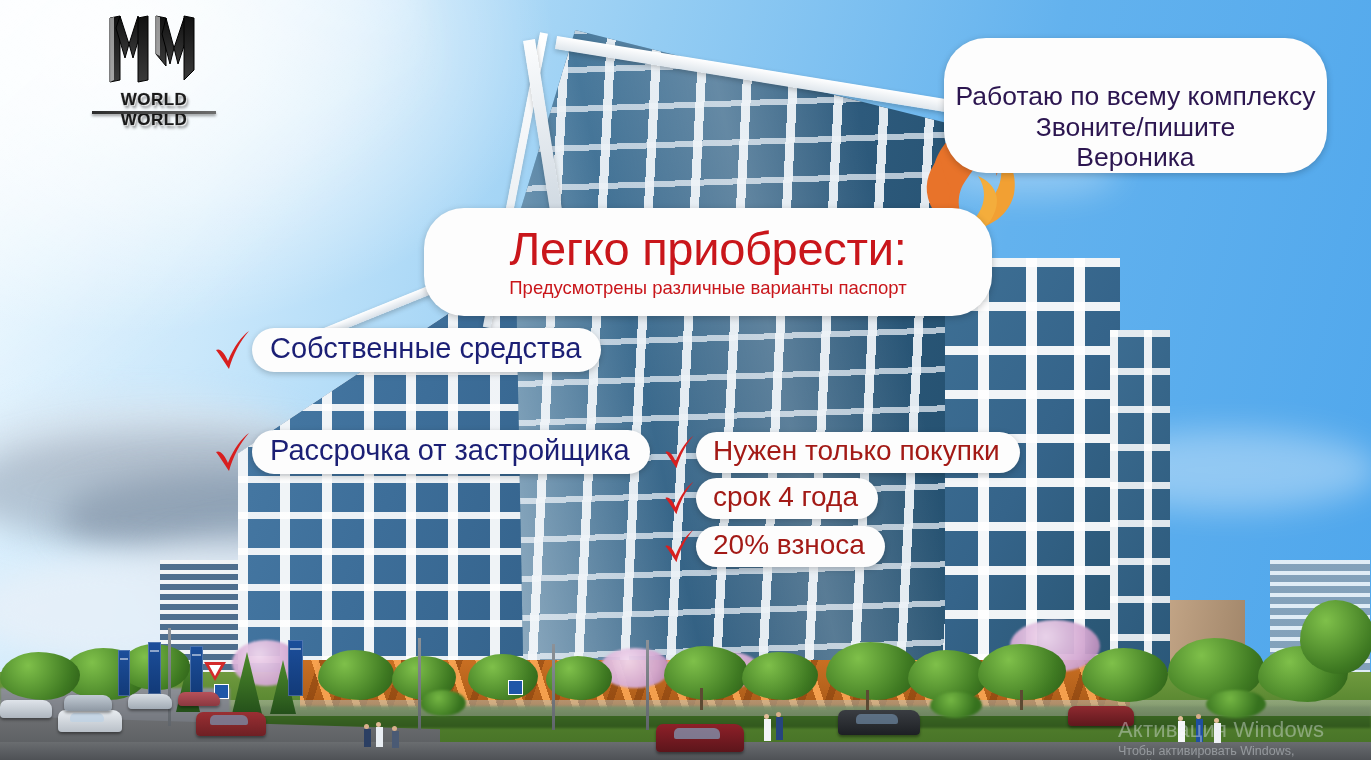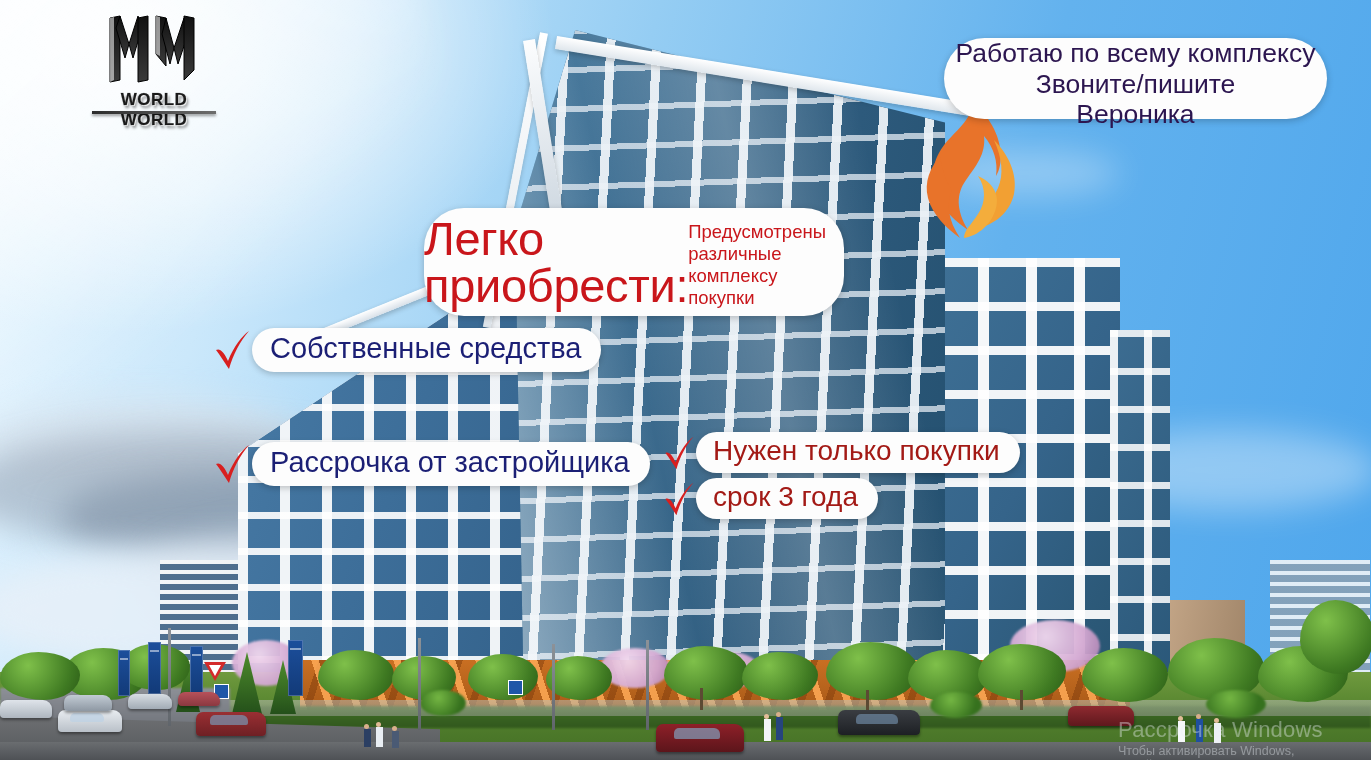--- a/index.html
+++ b/index.html
@@ -182,47 +182,47 @@
     text-shadow:1px 1px 0 rgba(255,255,255,.7), 2px 3px 3px rgba(0,0,0,.45);
     -webkit-text-stroke:.4px rgba(0,0,0,.35);}
   #logoUnder{position:absolute;left:6px;top:97px;width:124px;height:3px;
     background:linear-gradient(90deg,#2b2b2b,#6d6d6d);
     box-shadow:0 2px 3px rgba(0,0,0,.4);}
 
   
   .bubble{position:absolute;background:#fdfdfd;border-radius:999px;
     box-shadow:0 2px 7px rgba(0,0,0,.22);}
 
-  #contactBubble{left:944px;top:38px;width:383px;height:81px;border-radius:42px;
-    display:flex;align-items:flex-start;justify-content:center;}
+  #contactBubble{left:944px;top:38px;width:383px;height:135px;border-radius:42px;
+    display:flex;align-items:flex-end;justify-content:center;}
   #contactText{color:#2c1650;font-size:26.5px;line-height:1.16;text-align:center;
     font-family:"Liberation Sans",sans-serif;white-space:pre-line;}
 
-  #titleBubble{left:424px;top:208px;width:420px;height:108px;border-radius:40px;
-    display:flex;flex-direction:row;align-items:center;justify-content:center;}
+  #titleBubble{left:424px;top:208px;width:568px;height:108px;border-radius:40px;
+    display:flex;flex-direction:column;align-items:center;justify-content:center;}
   #titleMain{color:#c9161b;font-size:47px;line-height:1;letter-spacing:-.3px;
     font-family:"Liberation Sans",sans-serif;}
   #titleSub{color:#c9161b;font-size:18.5px;margin-top:5px;
     font-family:"Liberation Sans",sans-serif;}
 
   
-  .ckrow{position:absolute;display:flex;align-items:center;}
+  .ckrow{position:absolute;display:flex;align-items:flex-start;}
   .ck{position:relative;width:40px;height:44px;flex:0 0 40px;}
   .ck svg{position:absolute;left:0;top:0;}
   .pill{background:#fdfdfd;border-radius:999px;
     box-shadow:0 2px 6px rgba(0,0,0,.22);
     display:flex;align-items:center;}
   .pillL{color:#1b1f75;font-size:29px;padding:4px 20px 7px 18px;
     font-family:"Liberation Sans",sans-serif;white-space:nowrap;}
   .pillR{color:#a31a16;font-size:28px;padding:3px 20px 6px 17px;
     font-family:"Liberation Sans",sans-serif;white-space:nowrap;}
 
   #row1{left:212px;top:328px;}
   #row2{left:212px;top:378px;}
-  #row3{left:212px;top:430px;margin-top:12px;}
+  #row3{left:212px;top:430px;}
   #row4{left:662px;top:432px;}
   #row5{left:662px;top:478px;}
   #row6{left:662px;top:526px;}
 
   
   #flame{position:absolute;left:916px;top:78px;width:108px;height:175px;}
 
   
   #wm{position:absolute;left:1118px;top:718px;width:240px;text-align:left;
     color:rgba(235,240,245,.40);font-family:"Liberation Sans",sans-serif;}
@@ -438,21 +438,21 @@
   </div>
 
   <div class="bubble" id="contactBubble">
     <div id="contactText">Работаю по всему комплексу
 Звоните/пишите
 Вероника</div>
   </div>
 
   <div class="bubble" id="titleBubble">
     <div id="titleMain">Легко приобрести:</div>
-    <div id="titleSub">Предусмотрены различные комплексу покупки</div>
+    <div id="titleSub">Предусмотрены различные варианты паспорт</div>
   </div>
 
   <div class="ckrow" id="row1">
     <span class="ck">
       <svg viewBox="0 0 40 44" width="40" height="44" aria-hidden="true">
         <path d="M4 22 C8 20 12 24 16 33 C22 18 30 8 37 3 C28 13 21 27 17 41 C13 35 8 27 4 22 Z" fill="#d81f1f"></path>
       </svg>
     </span>
     <span class="pill">
       <span class="pillL">Собственные средства</span>
@@ -482,23 +482,33 @@
     </span>
   </div>
 
   <div class="ckrow" id="row5">
     <span class="ck" style="width:34px;height:40px;flex:0 0 34px;">
       <svg viewBox="0 0 40 44" width="34" height="40" aria-hidden="true">
         <path d="M4 22 C8 20 12 24 16 33 C22 18 30 8 37 3 C28 13 21 27 17 41 C13 35 8 27 4 22 Z" fill="#d81f1f"></path>
       </svg>
     </span>
     <span class="pill">
-      <span class="pillR">срок 3 года</span>
-    </span>
-  </div>
-
+      <span class="pillR">срок 4 года</span>
+    </span>
+  </div>
+
+  <div class="ckrow" id="row6">
+    <span class="ck" style="width:34px;height:40px;flex:0 0 34px;">
+      <svg viewBox="0 0 40 44" width="34" height="40" aria-hidden="true">
+        <path d="M4 22 C8 20 12 24 16 33 C22 18 30 8 37 3 C28 13 21 27 17 41 C13 35 8 27 4 22 Z" fill="#d81f1f"></path>
+      </svg>
+    </span>
+    <span class="pill">
+      <span class="pillR">20% взноса</span>
+    </span>
+  </div>
 
   <div id="wm">
-    <div id="wmTitle">Рассрочка Windows</div>
+    <div id="wmTitle">Активация Windows</div>
     <div id="wmSub">Чтобы активировать Windows, перейдите в раздел "Параметры".</div>
   </div>
 
 </div>
 
 </body></html>

